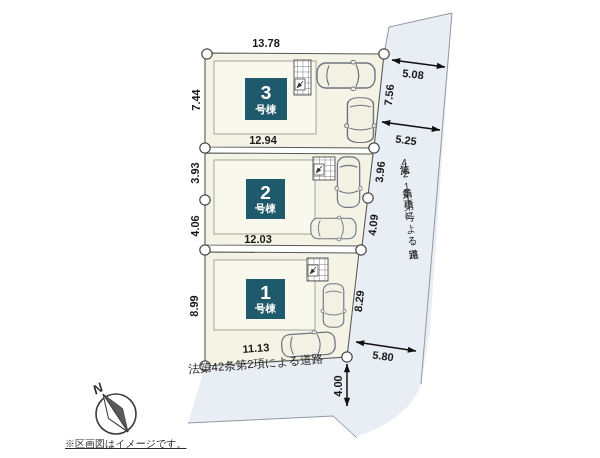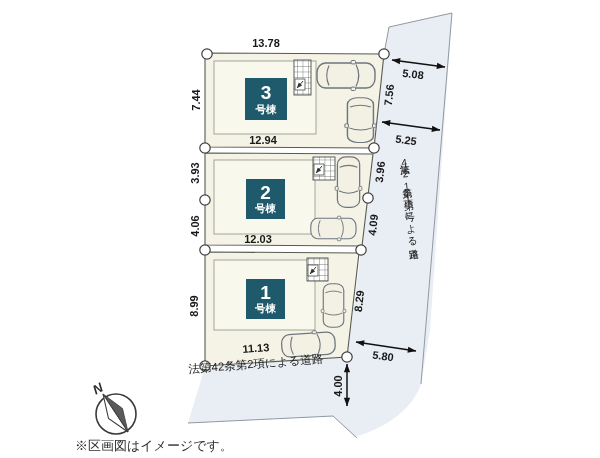--- a/index.html
+++ b/index.html
@@ -14,21 +14,21 @@
   .road-label-east{
     position:absolute;left:395px;top:156px;width:15px;
     writing-mode:vertical-rl;text-orientation:upright;
     font-size:10px;letter-spacing:.5px;color:#222;
     transform:rotate(-6deg);transform-origin:top center;white-space:nowrap;}
   .road-label-south{
     position:absolute;left:188px;top:362px;
     font-size:11.5px;color:#222;white-space:nowrap;
     transform:rotate(-4.5deg);transform-origin:0 0;}
   .note{
-    position:absolute;left:75px;top:437px;font-size:13px;color:#2a2a2a;white-space:nowrap;}
+    position:absolute;left:65px;top:437px;font-size:10px;color:#2a2a2a;white-space:nowrap;text-decoration:underline;}
 </style>
 </head>
 <body>
 
 <div id="stage">
 
 <svg width="600" height="458" viewBox="0 0 600 458">
   <defs>
     <marker id="ah" markerWidth="10" markerHeight="8" refX="8.6" refY="3.5" orient="auto-start-reverse" markerUnits="userSpaceOnUse">
       <path d="M0.4,0.4 L8.8,3.5 L0.4,6.6 Z" fill="#111"></path>

